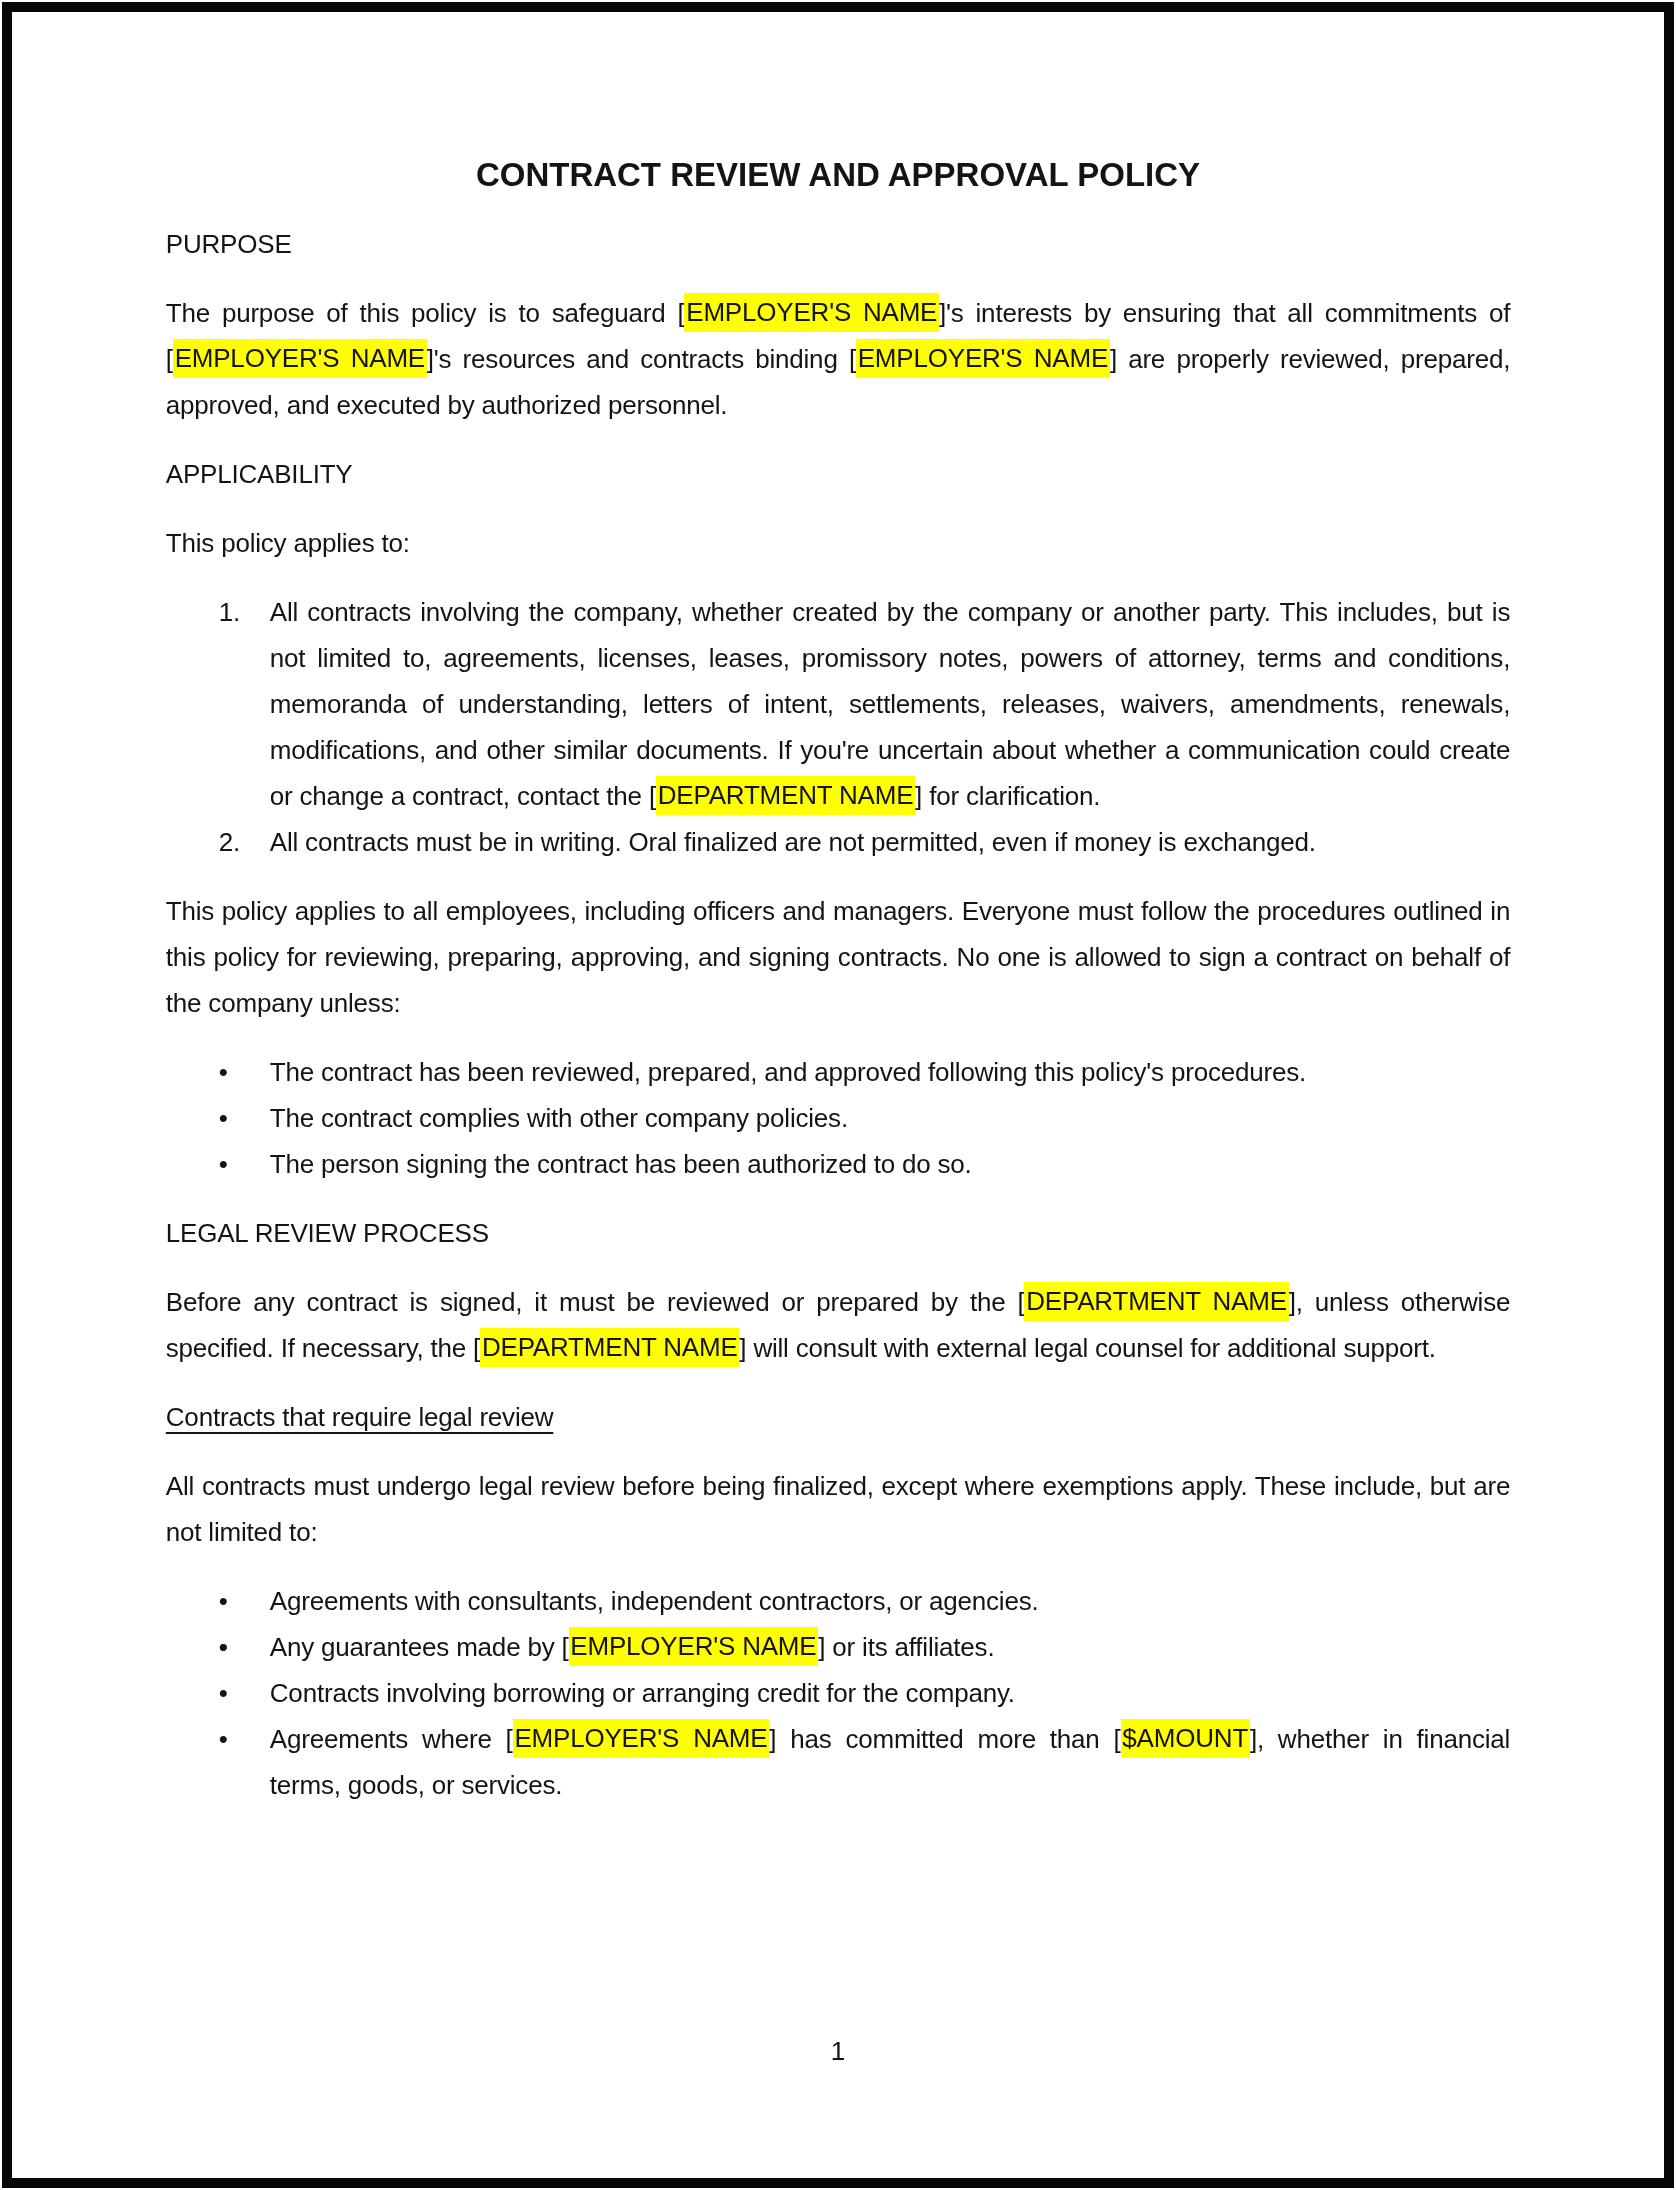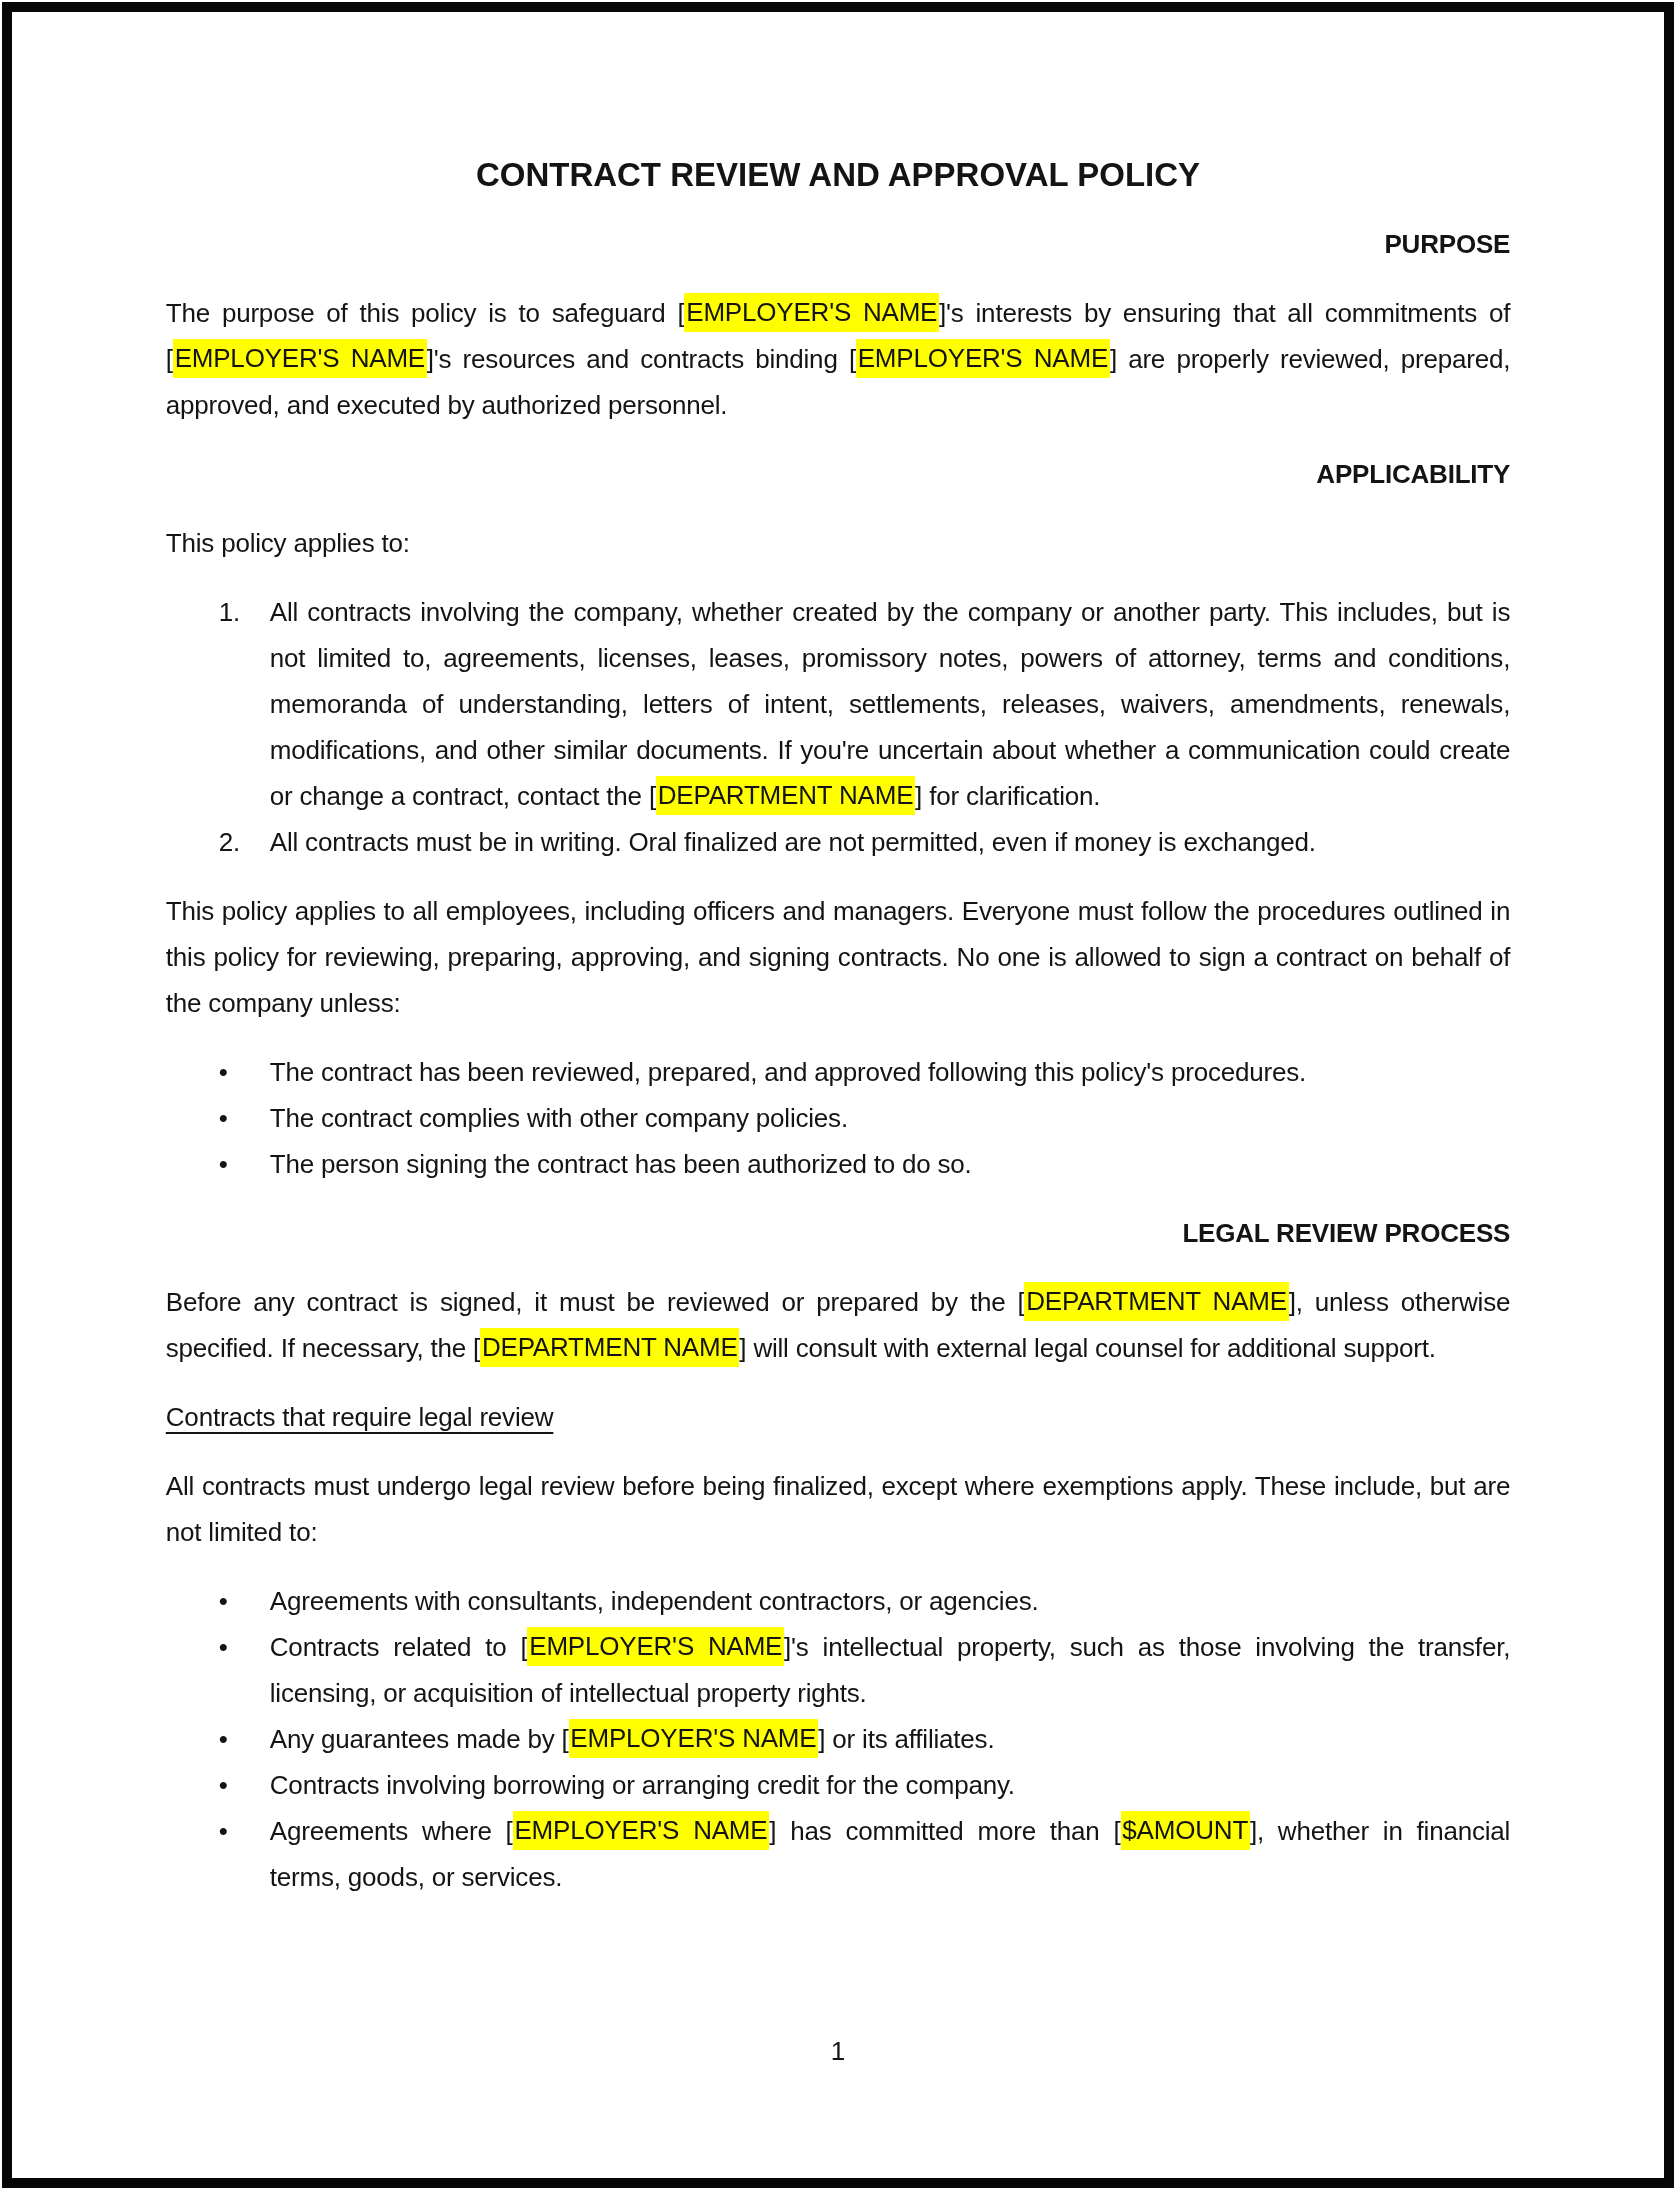--- a/index.html
+++ b/index.html
@@ -26,23 +26,22 @@
   }
   .doc-title{
     font-size:33px;
     font-weight:bold;
     text-align:center;
     margin-bottom:23px;
     letter-spacing:0;
   }
   .h{
     font-size:26px;
-    font-weight:bold;
+    font-weight:normal;
     margin-bottom:23px;
-    text-align:right;
   }
   .sub-h{
     font-size:26px;
     font-weight:normal;
     text-decoration:underline;
     text-decoration-thickness:2.2px;
     text-underline-offset:6.1px;
     margin-bottom:23px;
   }
   p.body{
@@ -129,21 +128,20 @@
 
     <p class="body">All contracts must undergo legal review before being finalized, except where exemptions apply. These include, but are not limited to:</p>
 
     <div class="list">
       <div class="li">
         <span class="marker">•</span>
         <span class="li-text">Agreements with consultants, independent contractors, or agencies.</span>
       </div>
       <div class="li">
         <span class="marker">•</span>
-        <span class="li-text"><span>Contracts related to [</span><mark class="hl">EMPLOYER'S NAME</mark><span>]'s intellectual property, such as those involving the transfer, licensing, or acquisition of intellectual property rights.</span></span>
       </div>
       <div class="li">
         <span class="marker">•</span>
         <span class="li-text"><span>Any guarantees made by [</span><mark class="hl">EMPLOYER'S NAME</mark><span>] or its affiliates.</span></span>
       </div>
       <div class="li">
         <span class="marker">•</span>
         <span class="li-text">Contracts involving borrowing or arranging credit for the company.</span>
       </div>
       <div class="li">

